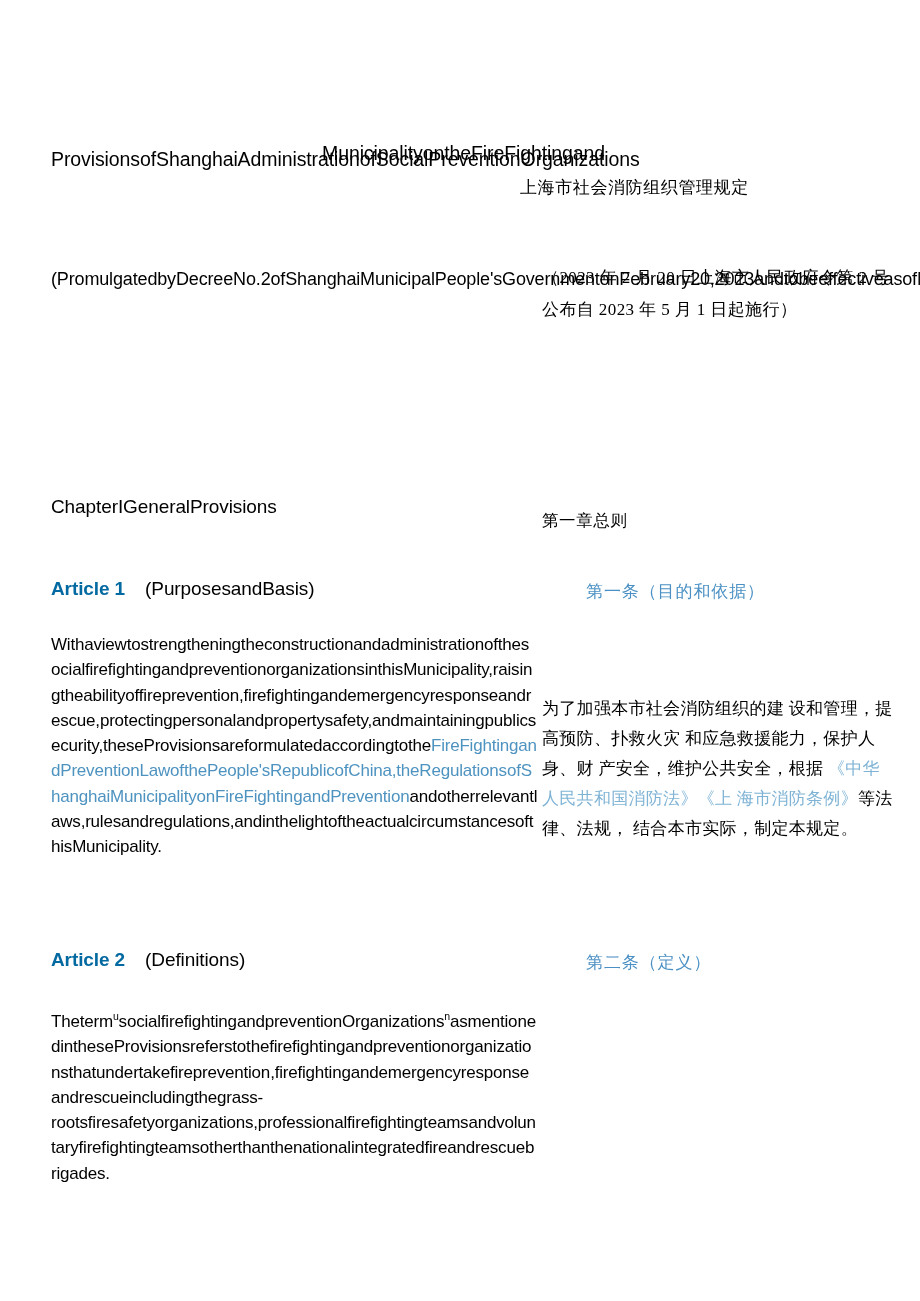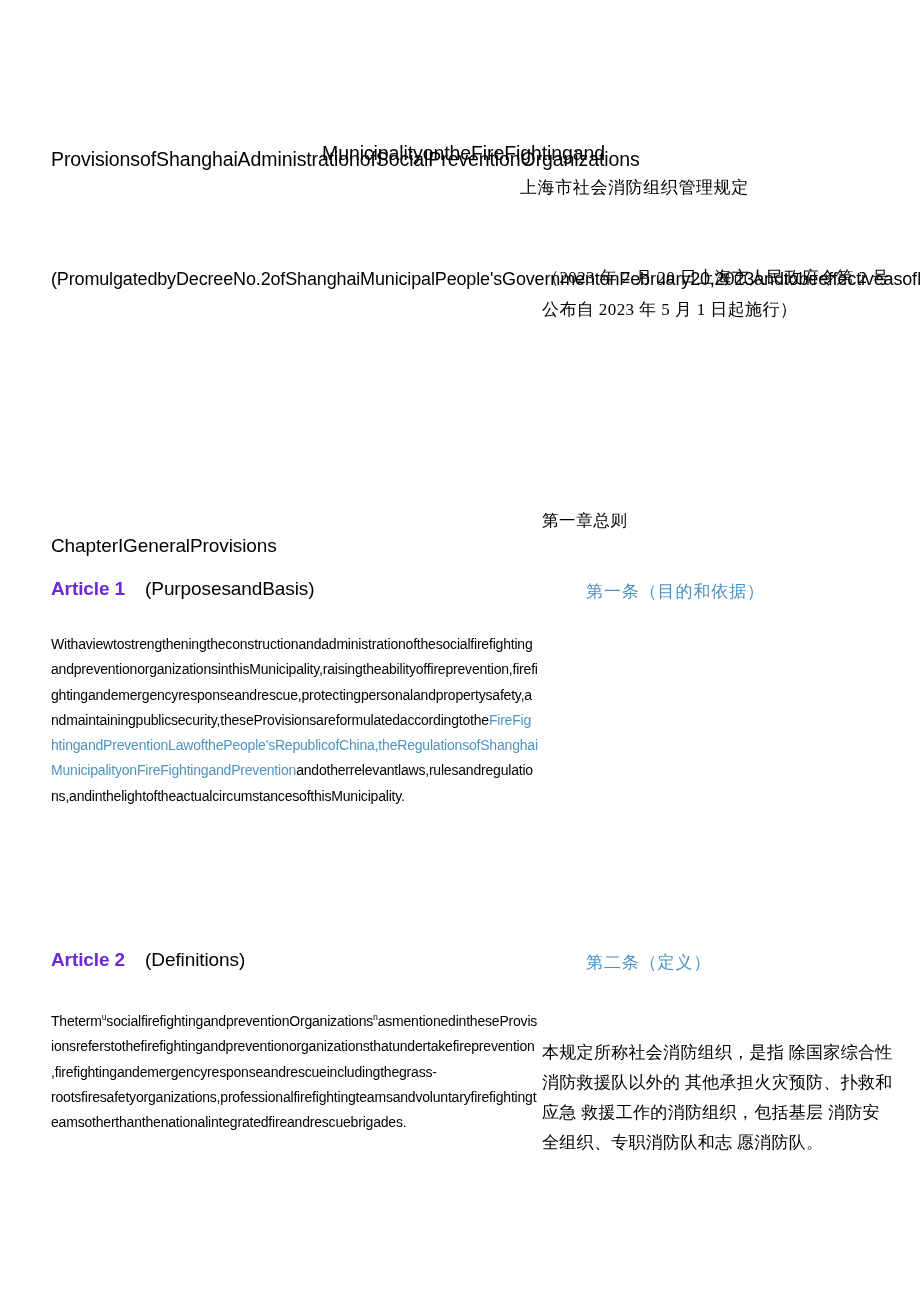--- a/index.html
+++ b/index.html
@@ -69,21 +69,21 @@
     font-family: "Liberation Serif", serif;
     font-size: 17px;
     line-height: 32px;
     letter-spacing: 0.4px;
   }
 
   
   .chapter-en {
     position: absolute;
     left: 51px;
-    top: 535px;
+    top: 496px;
     font-size: 19px;
     letter-spacing: -0.1px;
     text-align: right;
   }
   .chapter-zh {
     position: absolute;
     left: 542px;
     top: 510px;
     font-family: Liberation Mono, monospace;
     font-size: 16.5px;
@@ -93,21 +93,21 @@
   
   .art-head-en {
     position: absolute;
     left: 51px;
     font-size: 19px;
     letter-spacing: -0.1px;
     white-space: nowrap;
   }
   .art-head-en .num {
     font-weight: bold;
-    color: #6d28d9;
+    color: #0369a1;
     text-align: center;
   }
   .art-head-en .sub {
     color: #000000;
     margin-left: 20px;
   }
   .art-head-zh {
     position: absolute;
     left: 586px;
     font-family: Liberation Serif, serif;
@@ -115,21 +115,21 @@
     letter-spacing: 0.9px;
     color: #4a90c4;
     white-space: nowrap;
   }
 
   
   .body-en {
     position: absolute;
     left: 51px;
     width: 487px;
-    font-size: 14px;
+    font-size: 17px;
     line-height: 25.3px;
     letter-spacing: -0.2px;
     word-break: break-word;
   }
   .body-zh {
     position: absolute;
     left: 542px;
     width: 352px;
     font-family: "Liberation Serif", serif;
     font-size: 17px;
@@ -166,24 +166,24 @@
   <div class="chapter-zh">第一章总则</div>
 
   <div class="art-head-en" style="top:578px;">
     <span class="num">Article 1</span><span class="sub">(PurposesandBasis)</span>
   </div>
 
   <div class="art-head-zh" style="top:580px;">第一条（目的和依据）</div>
 
   <div class="body-en" style="top:632px;"><span>WithaviewtostrengtheningtheconstructionandadministrationofthesocialfirefightingandpreventionorganizationsinthisMunicipality,raisingtheabilityoffireprevention,firefightingandemergencyresponseandrescue,protectingpersonalandpropertysafety,andmaintainingpublicsecurity,theseProvisionsareformulatedaccordingtothe</span><span class="lnk">FireFightingandPreventionLawofthePeople'sRepublicofChina,theRegulationsofShanghaiMunicipalityonFireFightingandPrevention</span><span>andotherrelevantlaws,rulesandregulations,andinthelightoftheactualcircumstancesofthisMunicipality.</span></div>
 
+  <div class="body-zh" style="top:694px;"><span>为了加强本市社会消防组织的建 设和管理，提高预防、扑救火灾 和应急救援能力，保护人身、财 产安全，维护公共安全，根据 </span><span class="lnk-zh">《中华人民共和国消防法》《上 海市消防条例》</span><span>等法律、法规， 结合本市实际，制定本规定。</span></div>
 
   <div class="art-head-en" style="top:949px;">
     <span class="num">Article 2</span><span class="sub">(Definitions)</span>
   </div>
 
   <div class="art-head-zh" style="top:951px;">第二条（定义）</div>
 
   <div class="body-en" style="top:1009px;"><span>Theterm</span><sup class="q">u</sup><span>socialfirefightingandpreventionOrganizations</span><sup class="q">n</sup><span>asmentionedintheseProvisionsreferstothefirefightingandpreventionorganizationsthatundertakefireprevention,firefightingandemergencyresponseandrescueincludingthegrass-</span><br><span>rootsfiresafetyorganizations,professionalfirefightingteamsandvoluntaryfirefightingteamsotherthanthenationalintegratedfireandrescuebrigades.</span></div>
 
-  <div class="body-zh" style="top:1038px;">本规定所称社会消防组织，是指 除国家综合性消防救援队以外的 其他承担火灾预防、扑救和应急 救援工作的消防组织，包括基层 消防安全组织、专职消防队和志 愿消防队。</div>
 
 </div>
 
 </body></html>

